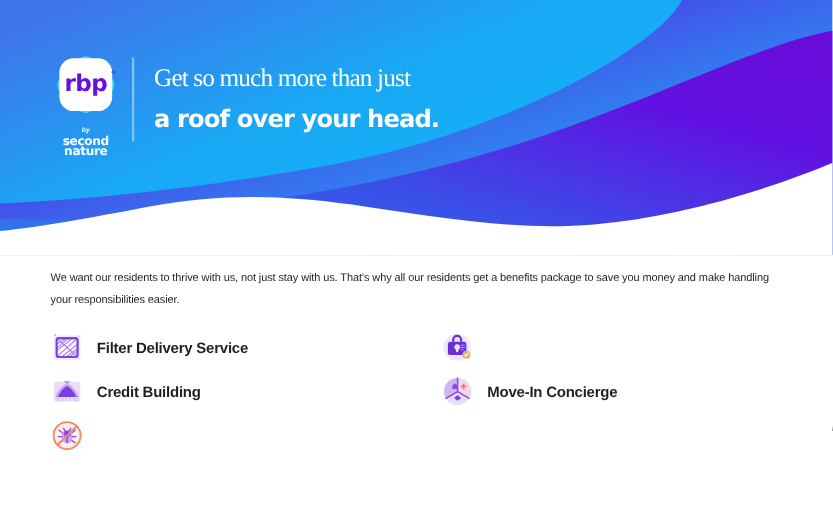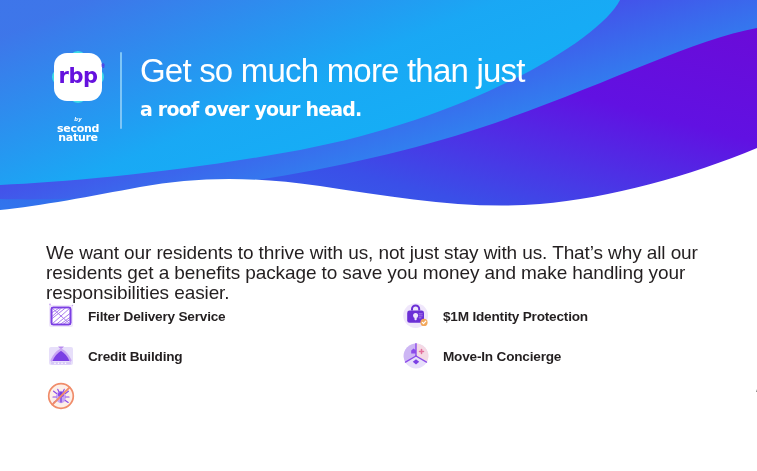--- a/index.html
+++ b/index.html
@@ -93,42 +93,42 @@
     border-radius: 1px;
   }
 
   .headline {
     position: absolute;
     left: 140px; top: 52px;
     width: 470px;
     color: #ffffff;
   }
   .headline-l1 {
-    font-family: Liberation Sans, sans-serif;
-    font-size: 33px;
+    font-family: Liberation Serif, serif;
+    font-size: 23px;
     font-weight: 400;
     letter-spacing: -0.8px;
     line-height: 38px;
     white-space: nowrap;
   }
   .headline-l2 {
     font-family: "DejaVu Sans", sans-serif;
-    font-size: 19px;
+    font-size: 22px;
     font-weight: 700;
     letter-spacing: -0.8px;
     line-height: 38px;
     white-space: nowrap;
   }
 
   
   .body-copy {
     position: absolute;
     left: 46px; top: 243px;
     width: 655px;
-    font-size: 19px;
+    font-size: 10px;
     line-height: 20px;
     color: #231f20;
     letter-spacing: -0.1px;
   }
 
   .benefits {
     position: absolute;
     left: 46px; top: 296px;
     width: 680px;
   }
@@ -331,21 +331,20 @@
             <rect x="13.5" y="15.6" width="2.2" height="3.6" rx="1" fill="#EFE6FB"></rect>
             <g fill="#BB92F0">
               <rect x="17.6" y="12.4" width="4.2" height="0.9" rx="0.45"></rect>
               <rect x="17.6" y="14.4" width="4.2" height="0.9" rx="0.45"></rect>
               <rect x="17.6" y="16.4" width="3" height="0.9" rx="0.45"></rect>
             </g>
             <circle cx="23" cy="21.4" r="3.6" fill="#F2A85C"></circle>
             <path d="M21.3 21.4 l1.2 1.3 l2.3 -2.5" stroke="#ffffff" stroke-width="1.2" fill="none" stroke-linecap="round" stroke-linejoin="round"></path>
           </svg>
         </span>
-        <span class="lbl">$1M Identity Protection</span>
       </div>
 
       <div class="benefit">
         <span class="ico">
           <svg width="30" height="30" viewBox="0 0 30 30">
             <circle cx="15" cy="15" r="12.4" fill="#E7DFFA"></circle>
             <path d="M15 15 L15 2.6 A12.4 12.4 0 0 0 4.3 21.2 Z" fill="#CDB6F4"></path>
             <path d="M15 15 L25.7 21.2 A12.4 12.4 0 0 0 15 2.6 Z" fill="#F4D9E4"></path>
             <g stroke="#8B4BEA" stroke-width="1.4" stroke-linecap="round">
               <line x1="15" y1="15" x2="15" y2="2.8"></line>

